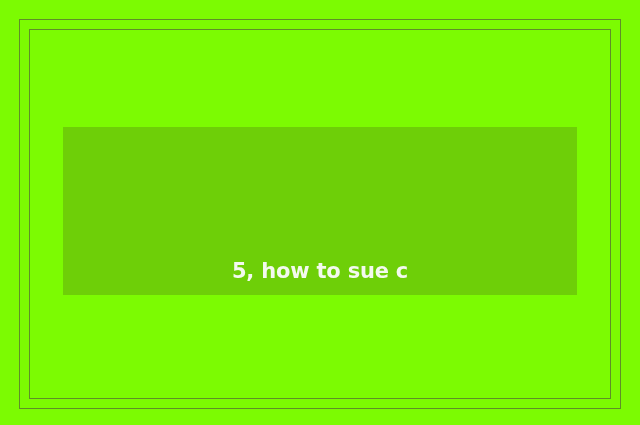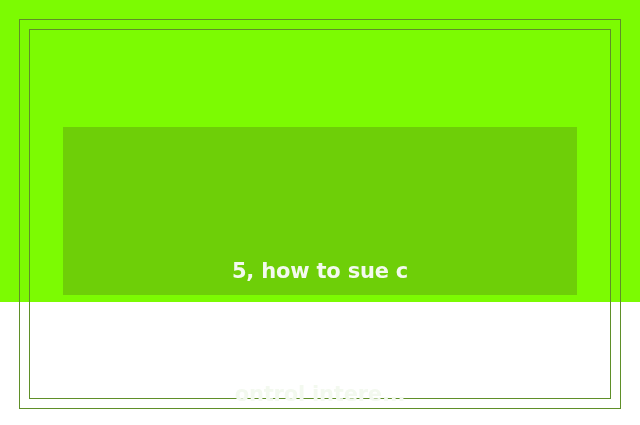--- a/index.html
+++ b/index.html
@@ -10,21 +10,21 @@
     width: 640px;
     height: 425px;
     overflow: hidden;
     font-family: "Liberation Sans", sans-serif;
   }
 
   
   .slide-canvas {
     position: relative;
     width: 640px;
-    height: 302px;
+    height: 425px;
     background: #7cfb02;
     box-sizing: border-box;
   }
 
   
   .frame-outer {
     position: absolute;
     left: 19px;
     top: 19px;
     width: 602px;
@@ -80,17 +80,16 @@
 <body>
 
 <div class="slide-canvas">
 
   <div class="frame-outer"></div>
   <div class="frame-inner"></div>
 
   <div class="content-panel">
     <div class="headline">
       <span class="headline-line">5, how to sue c</span>
-      <span class="headline-line">ontrol intere...</span>
     </div>
   </div>
 
 </div>
 
 </body></html>

